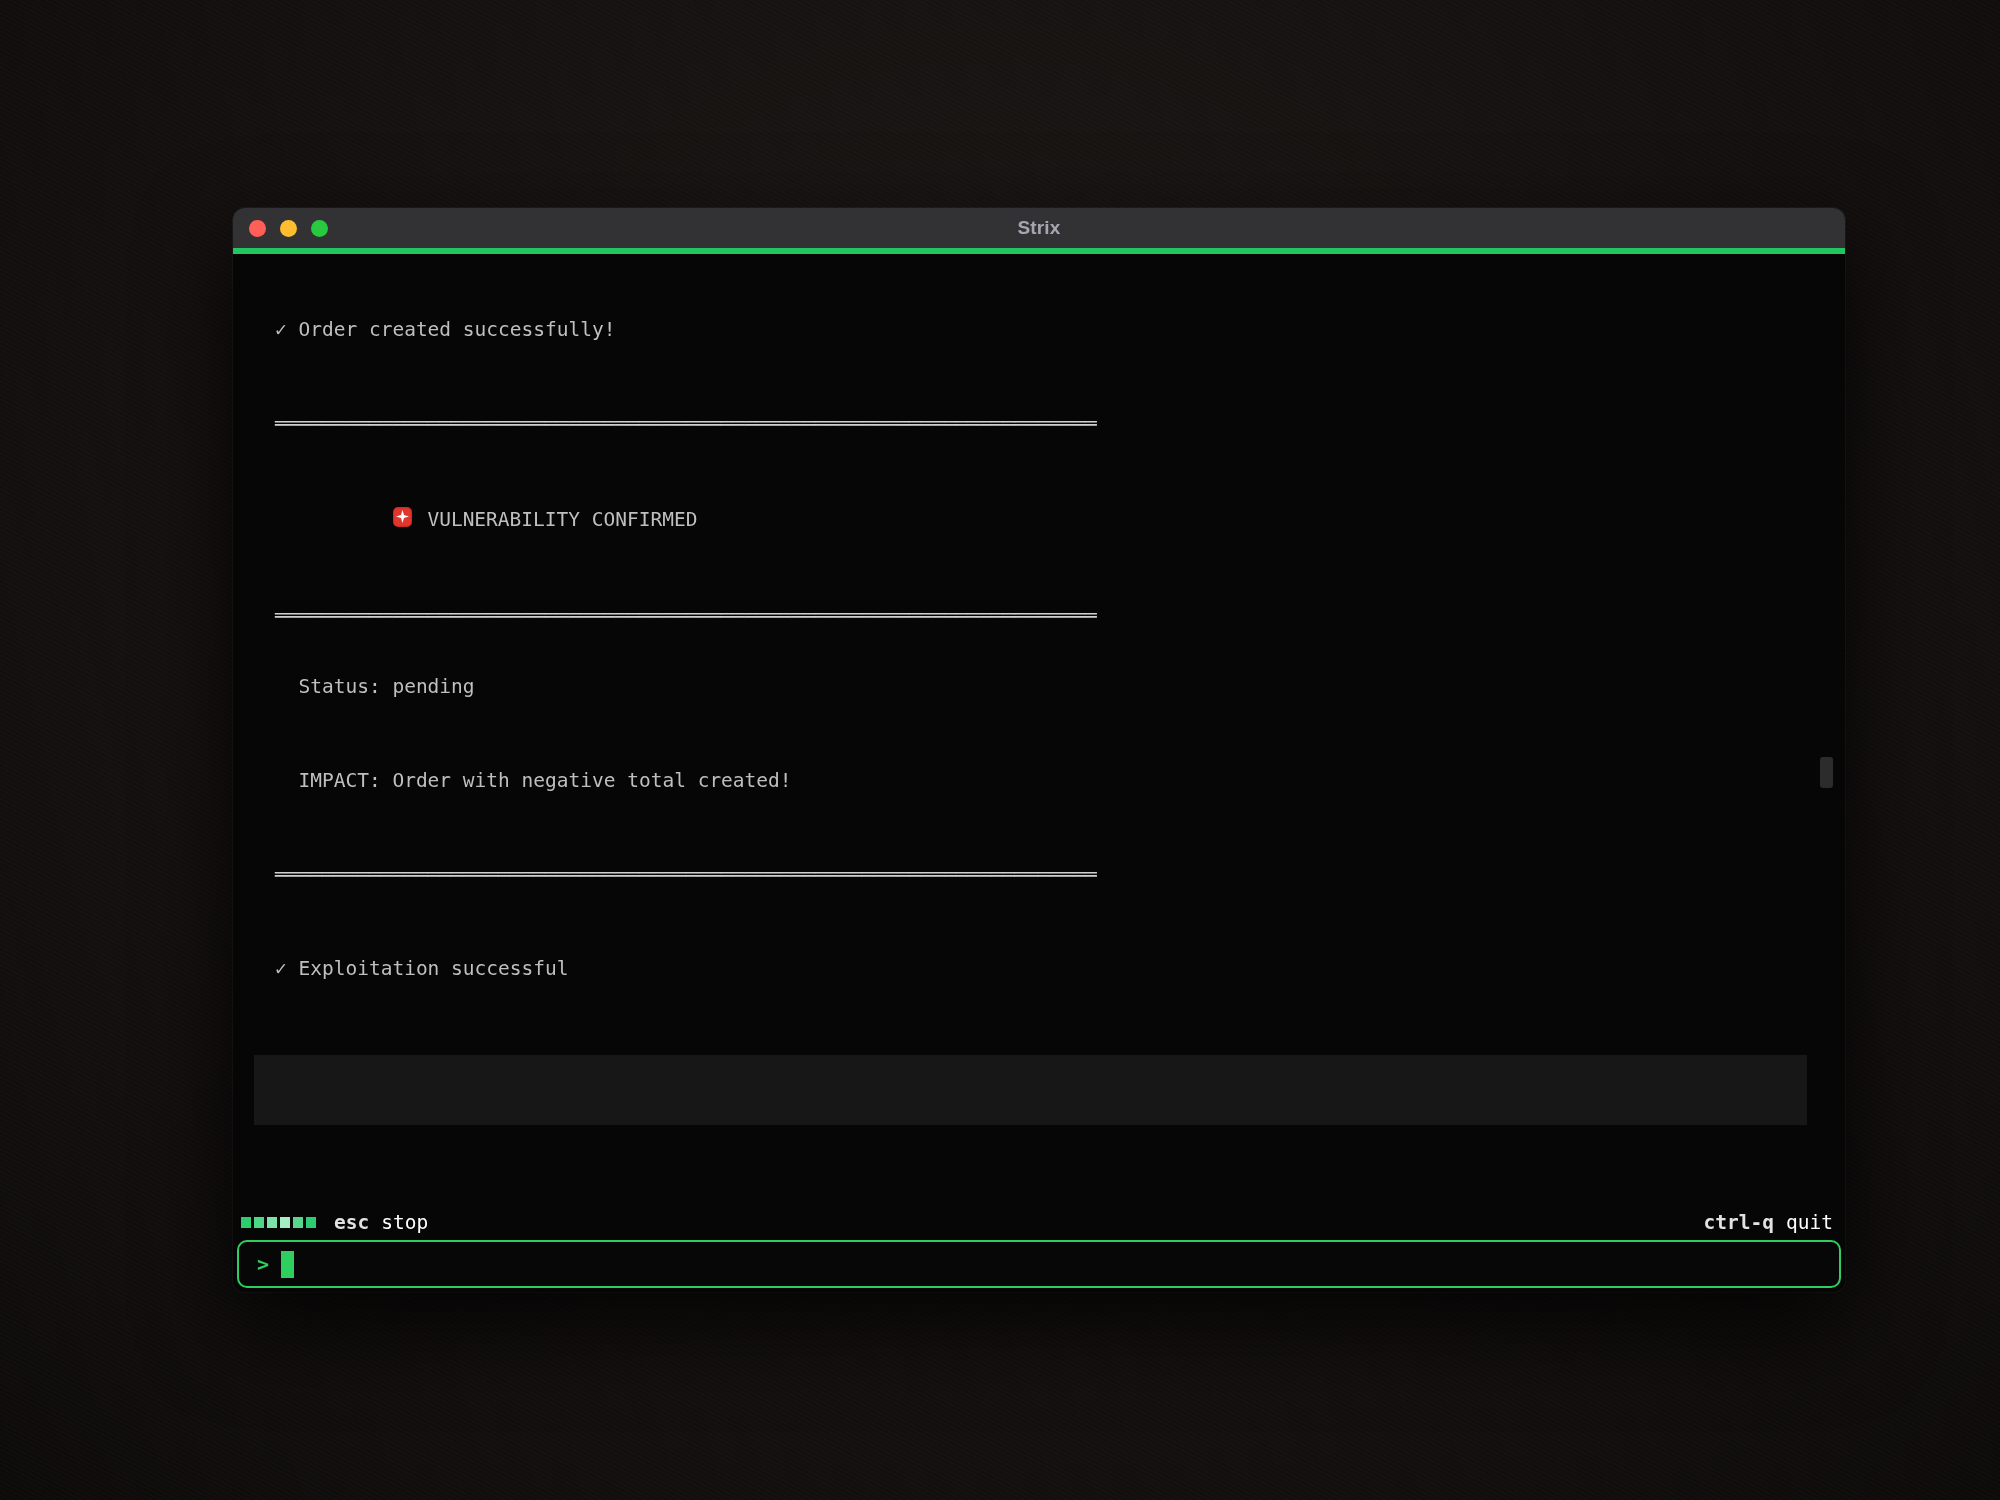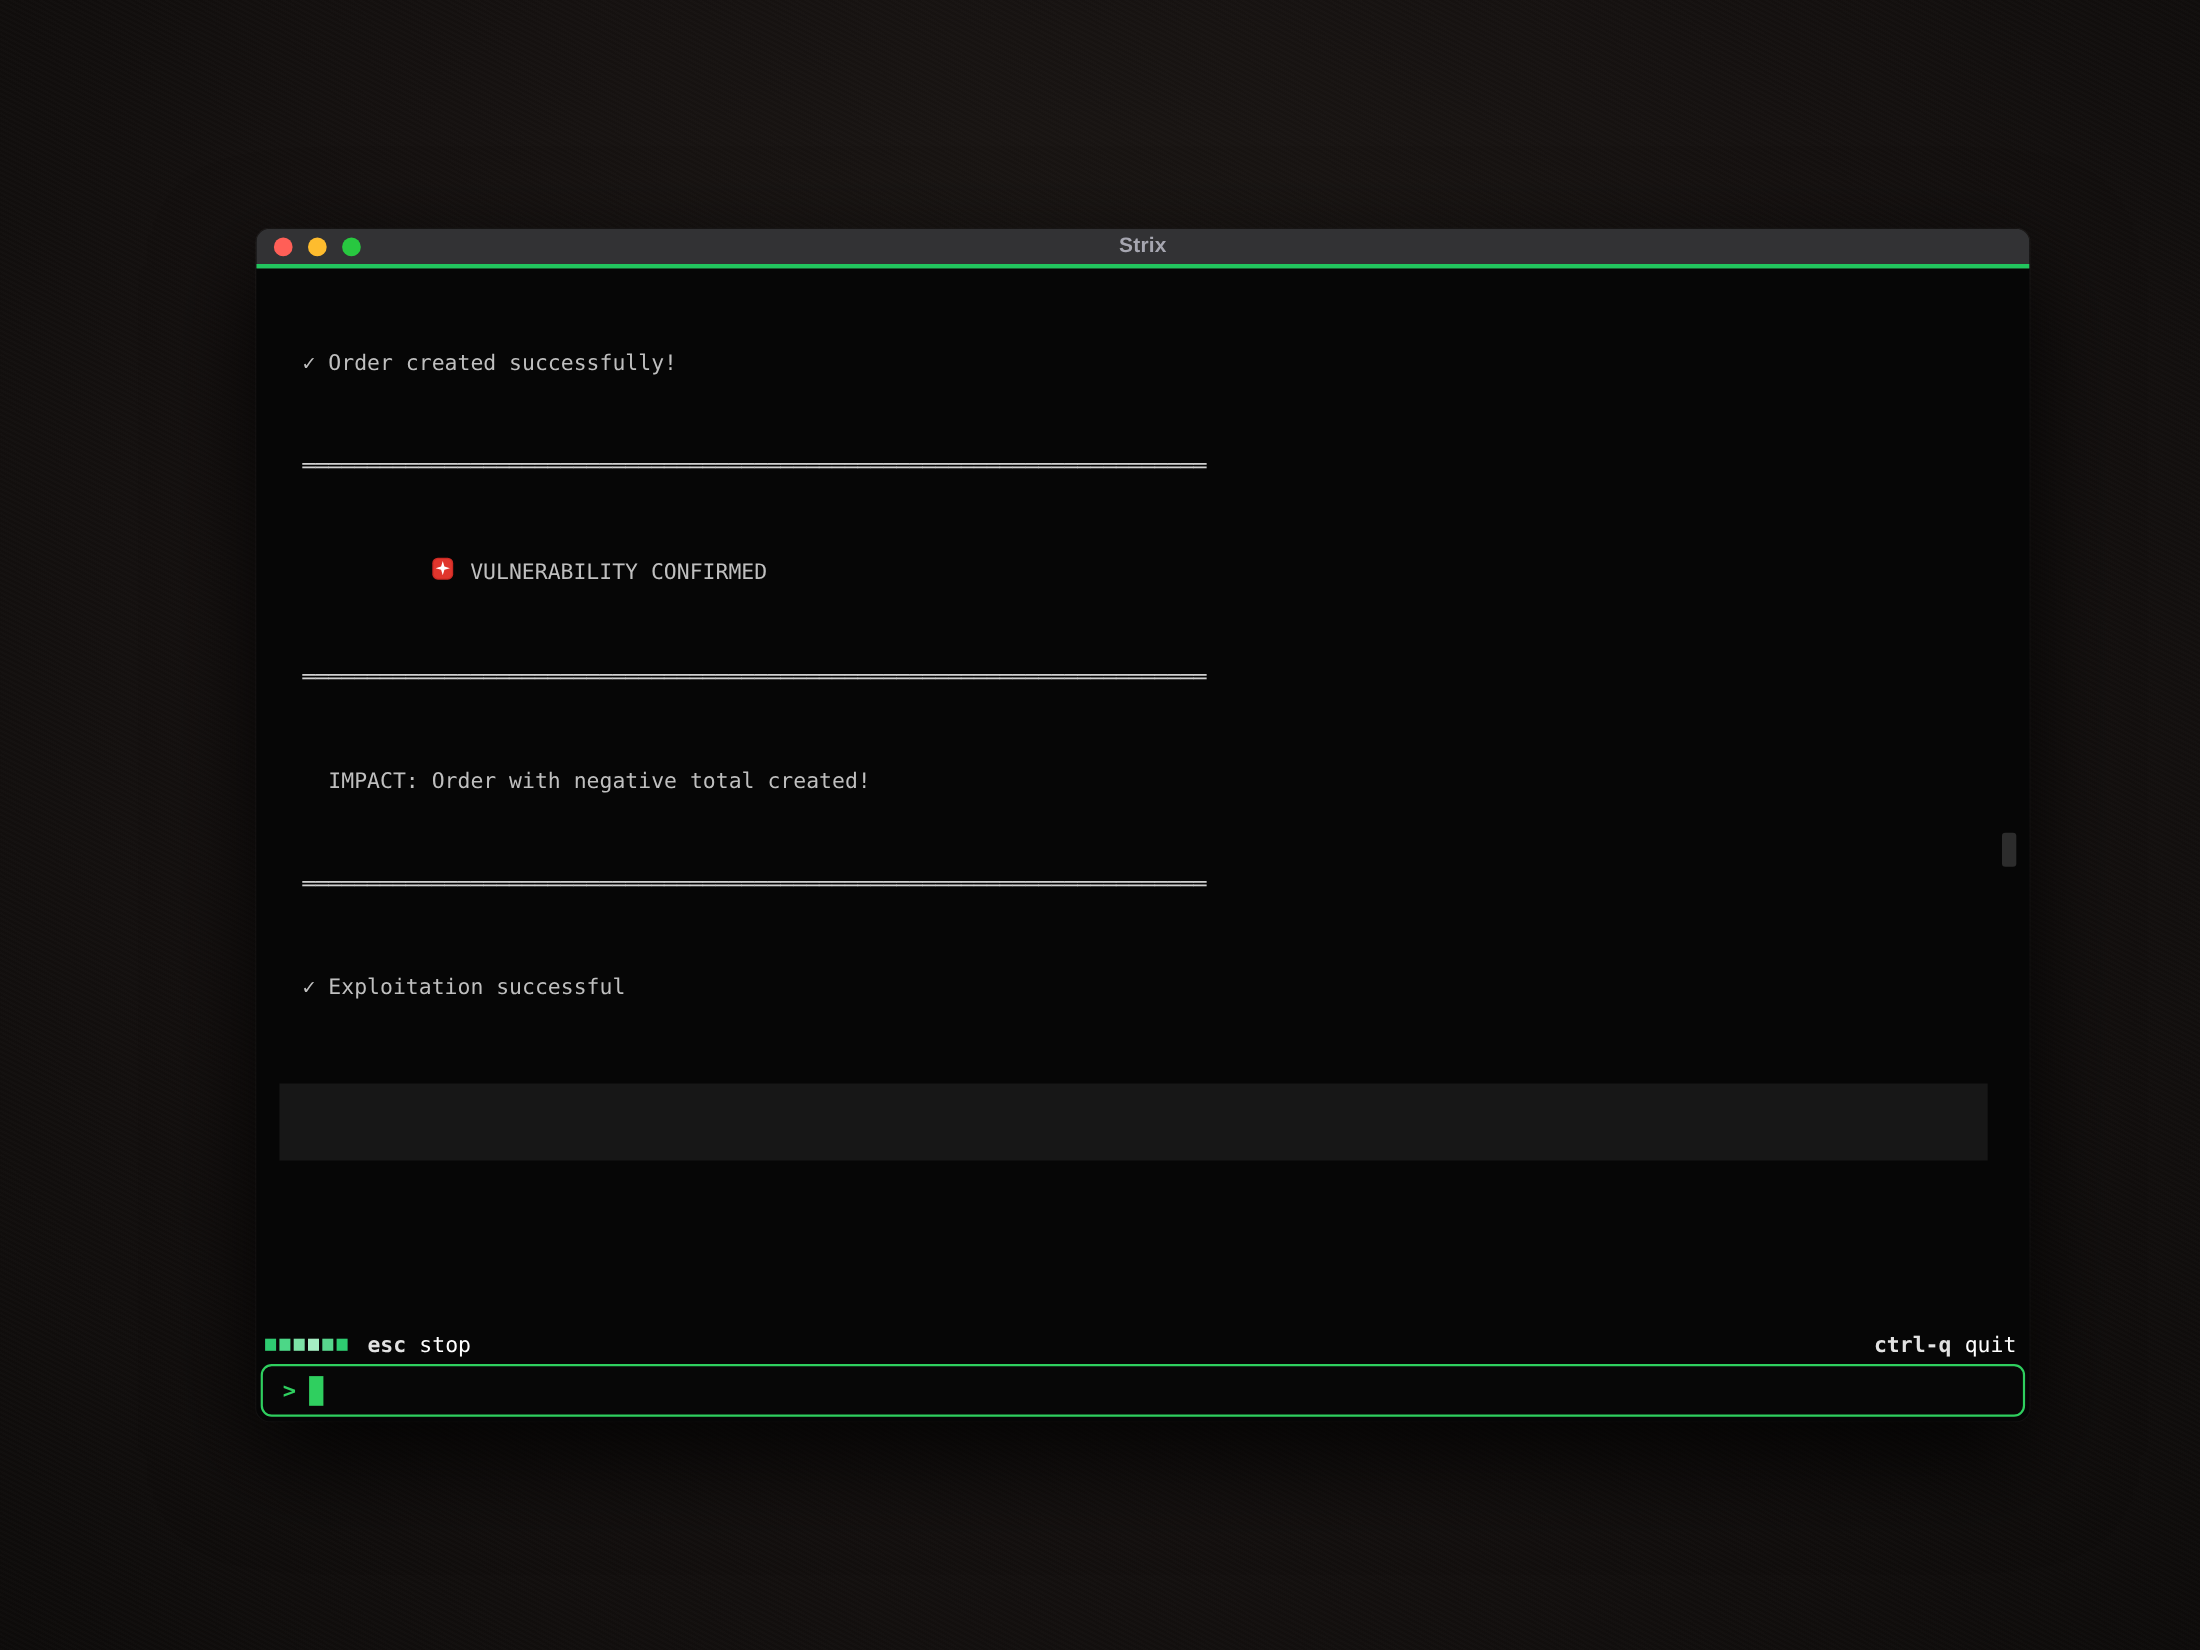--- a/index.html
+++ b/index.html
@@ -11,23 +11,23 @@
       radial-gradient(ellipse at 50% 38%, #1d1916 0%, #151110 55%, #0d0b0a 100%);
     font-family:"DejaVu Sans Mono", monospace;
   }
   .window {
     position:absolute; left:233px; top:208px; width:1612px; height:1084px;
     background:#060606; border-radius:12px;
     box-shadow:0 32px 90px rgba(0,0,0,0.85), 0 0 0 1px rgba(255,255,255,0.05);
     overflow:hidden;
   }
   .titlebar {
-    position:relative; height:36px; background:#323234;
+    position:relative; height:46px; background:#323234;
     display:flex; align-items:center;
-    border-bottom:4px solid #22c55e;
+    border-bottom:6px solid #22c55e;
   }
   .traffic { display:flex; gap:14px; margin-left:16px; z-index:2; }
   .traffic span { width:17px; height:17px; border-radius:50%; display:block; }
   .tl-close { background:var(--traffic-red,#ff5f57); }
   .tl-min   { background:var(--traffic-yellow,#febc2e); }
   .tl-zoom  { background:var(--traffic-green,#28c840); }
   .wtitle {
     position:absolute; left:0; right:0; text-align:center;
     font-family:"Liberation Sans", sans-serif; font-weight:bold;
     font-size:19px; color:#a6a6b0; letter-spacing:0.2px;
@@ -94,20 +94,21 @@
         <span class="icon">
           <svg width="21" height="22" viewBox="0 0 21 22">
             <rect x="1" y="1" width="19" height="20" rx="5" fill="#cc2a24"></rect>
             <rect x="2.2" y="2.2" width="16.6" height="17.6" rx="4" fill="#e0362d"></rect>
             <path d="M10.5 4 L12 9 L17 10.5 L12 12 L10.5 17 L9 12 L4 10.5 L9 9 Z" fill="#ffffff"></path>
           </svg>
         </span>
         <span>VULNERABILITY CONFIRMED</span>
       </div>
       <div class="row sep">══════════════════════════════════════════════════════════════════════</div>
+      <div class="row">  Status: pending</div>
       <div class="row gap-above">  IMPACT: Order with negative total created!</div>
       <div class="row sep gap-above">══════════════════════════════════════════════════════════════════════</div>
       <div class="row gap-above">✓ Exploitation successful</div>
     </div>
 
     <div class="panel">
       
 
       
 

